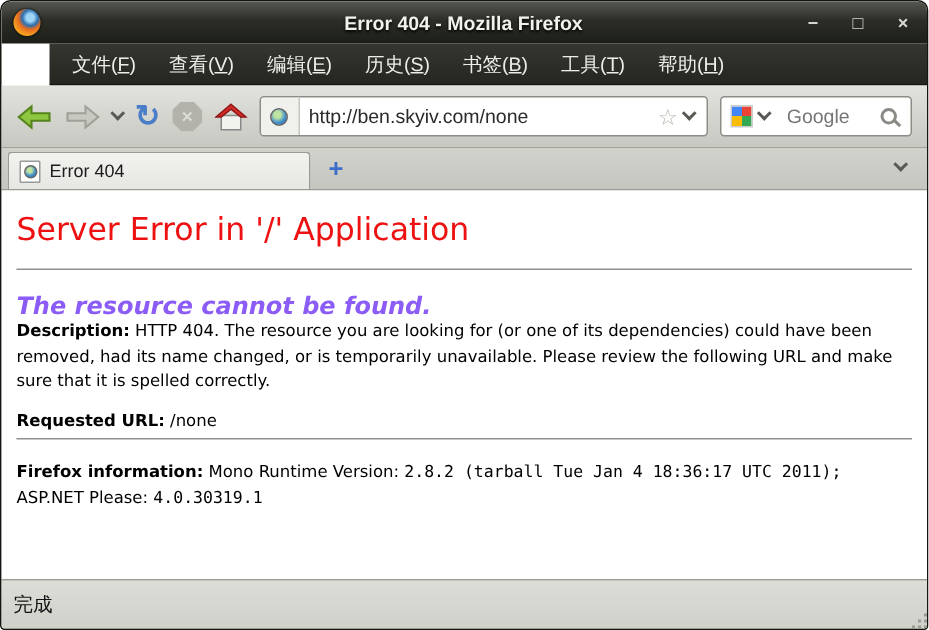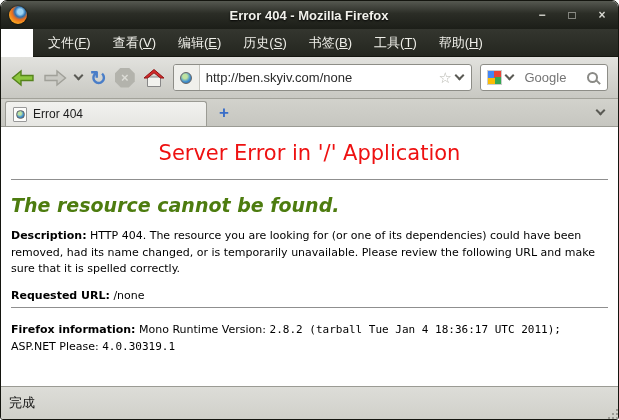--- a/index.html
+++ b/index.html
@@ -145,26 +145,26 @@
   }
   .tab-overflow { margin-left: auto; padding: 0 10px 8px; }
 
   
   .content {
     flex: 1; background: #fff; padding: 6px 10px;
     font-family: "DejaVu Sans", sans-serif; overflow: hidden;
   }
   .content h1 {
     color: #ee1111; font-size: 21px; font-weight: normal;
-    margin: 8px 0 14px; letter-spacing: 0; text-align: center;
+    margin: 8px 0 14px; letter-spacing: 0;
   }
   .content hr { border: none; border-top: 1px solid #8f8f8f; margin: 0 0 14px; }
   .content h2 {
-    color: #4d7c0f; font-size: 19px; font-weight: bold; font-style: italic;
-    margin: 0 0 12px;
+    color: #8b5cf6; font-size: 16px; font-weight: bold; font-style: italic;
+    margin: 0 0 0;
   }
   .content p { font-size: 11px; line-height: 1.5; color: #000; margin: 0 0 10px; }
   .content p.req { margin-bottom: 3px; }
   .content code {
     font-family: "DejaVu Sans Mono", monospace; font-size: 11px; white-space: nowrap;
   }
   .content .version { margin-top: 12px; }
 
   
   .statusbar {

